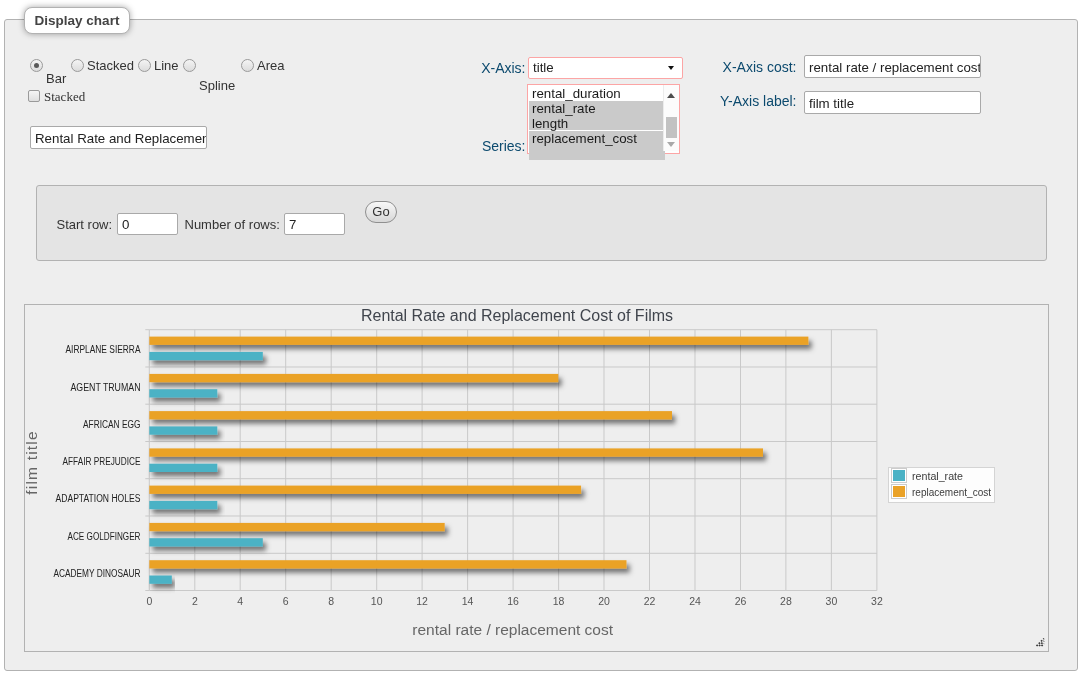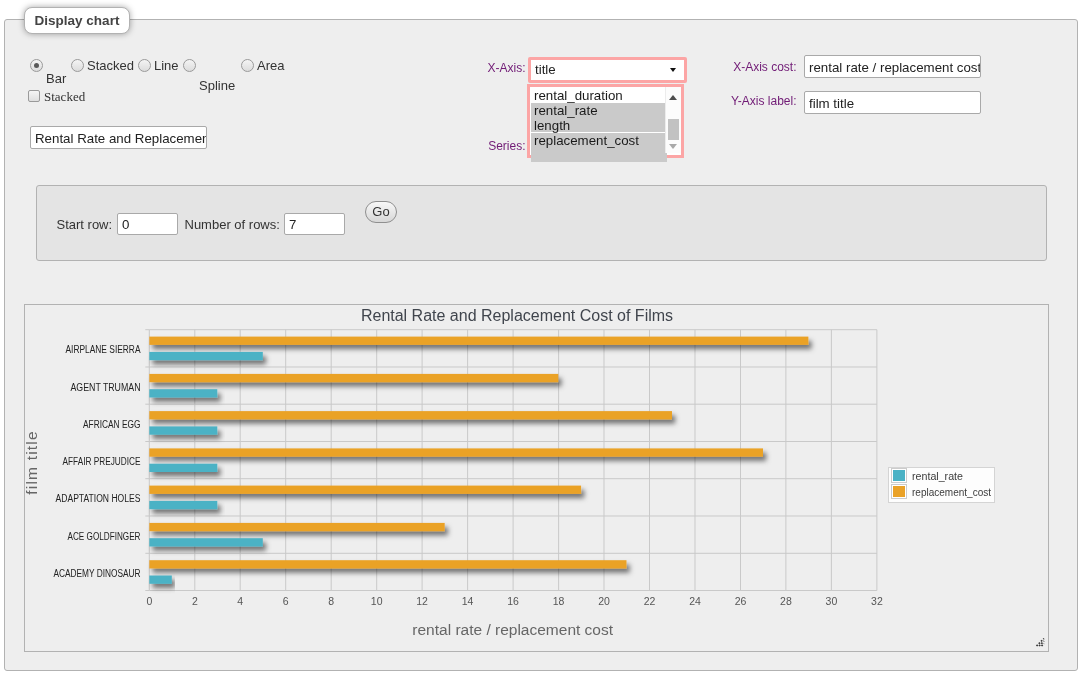--- a/index.html
+++ b/index.html
@@ -4,27 +4,27 @@
 <style>
 html,body{margin:0;padding:0;background:#fff;}
 body{width:1081px;height:681px;position:relative;font-family:"Liberation Sans",sans-serif;color:#333;overflow:hidden;}
 .fs{position:absolute;left:4px;top:19px;width:1072px;height:650px;background:#eeeeee;border:1px solid #b2b2b2;border-radius:3px;}
 .fslegend{position:absolute;left:24px;top:7px;width:104px;height:25px;background:#fff;border:1px solid #b2b2b2;border-radius:8px;box-shadow:0 0 6px rgba(0,0,0,0.35);line-height:25px;text-align:center;font-weight:bold;font-size:13.5px;color:#444;z-index:5;}
 
 .radio{position:absolute;width:11px;height:11px;border:1px solid #9a9a9a;border-radius:50%;background:linear-gradient(#f4f4f4,#dcdcdc);}
 .radio.on::after{content:"";position:absolute;left:3px;top:3px;width:5px;height:5px;border-radius:50%;background:#595959;}
 .checkbox{position:absolute;width:10px;height:10px;border:1px solid #9a9a9a;border-radius:2px;background:linear-gradient(#f5f5f5,#dfdfdf);}
 .lbl{position:absolute;font-size:13px;line-height:15px;color:#333;white-space:nowrap;}
-.lblr{position:absolute;font-size:12px;line-height:15px;color:#701a75;white-space:nowrap;text-align:right;}
+.lblr{position:absolute;font-size:14px;line-height:15px;color:#0c4a6e;white-space:nowrap;text-align:right;}
 .inp{position:absolute;background:#fff;border:1px solid #a9a9a9;border-radius:2px;font-size:13.3px;color:#222;white-space:nowrap;overflow:hidden;}
 .inp span{position:absolute;left:4px;top:50%;transform:translateY(-50%);}
 .mid{position:absolute;left:36px;top:185px;width:1009px;height:74px;background:#e4e4e4;border:1px solid #b2b2b2;border-radius:3px;}
 .gobtn{position:absolute;left:365px;top:201px;width:30px;height:20px;border:1px solid #8f8f8f;border-radius:11px;background:linear-gradient(#f8f8f8,#d7d7d7);text-align:center;line-height:20px;font-size:13px;color:#333;}
 .chartbox{position:absolute;left:24px;top:304px;width:1023px;height:346px;background:#eeeeee;border:1px solid #b2b2b2;}
-.selbox{position:absolute;background:#fff;border:3px solid #fca5a5;border-radius:2px;}
+.selbox{position:absolute;background:#fff;border:1px solid #fca5a5;border-radius:2px;}
 .arrow-down{position:absolute;width:0;height:0;border-left:3.5px solid transparent;border-right:3.5px solid transparent;border-top:4.5px solid #101010;}
 .opt{position:absolute;left:1px;width:133px;height:29px;font-size:13.3px;line-height:15px;padding-left:3px;color:#1a1a1a;white-space:nowrap;}
 .opt.sel{background:#cacaca;}
 </style>
 </head>
 <body>
 <div class="fs"></div>
 <div class="fslegend">Display chart</div>
 
 <div class="radio on" style="left:30px;top:59px;"></div>

